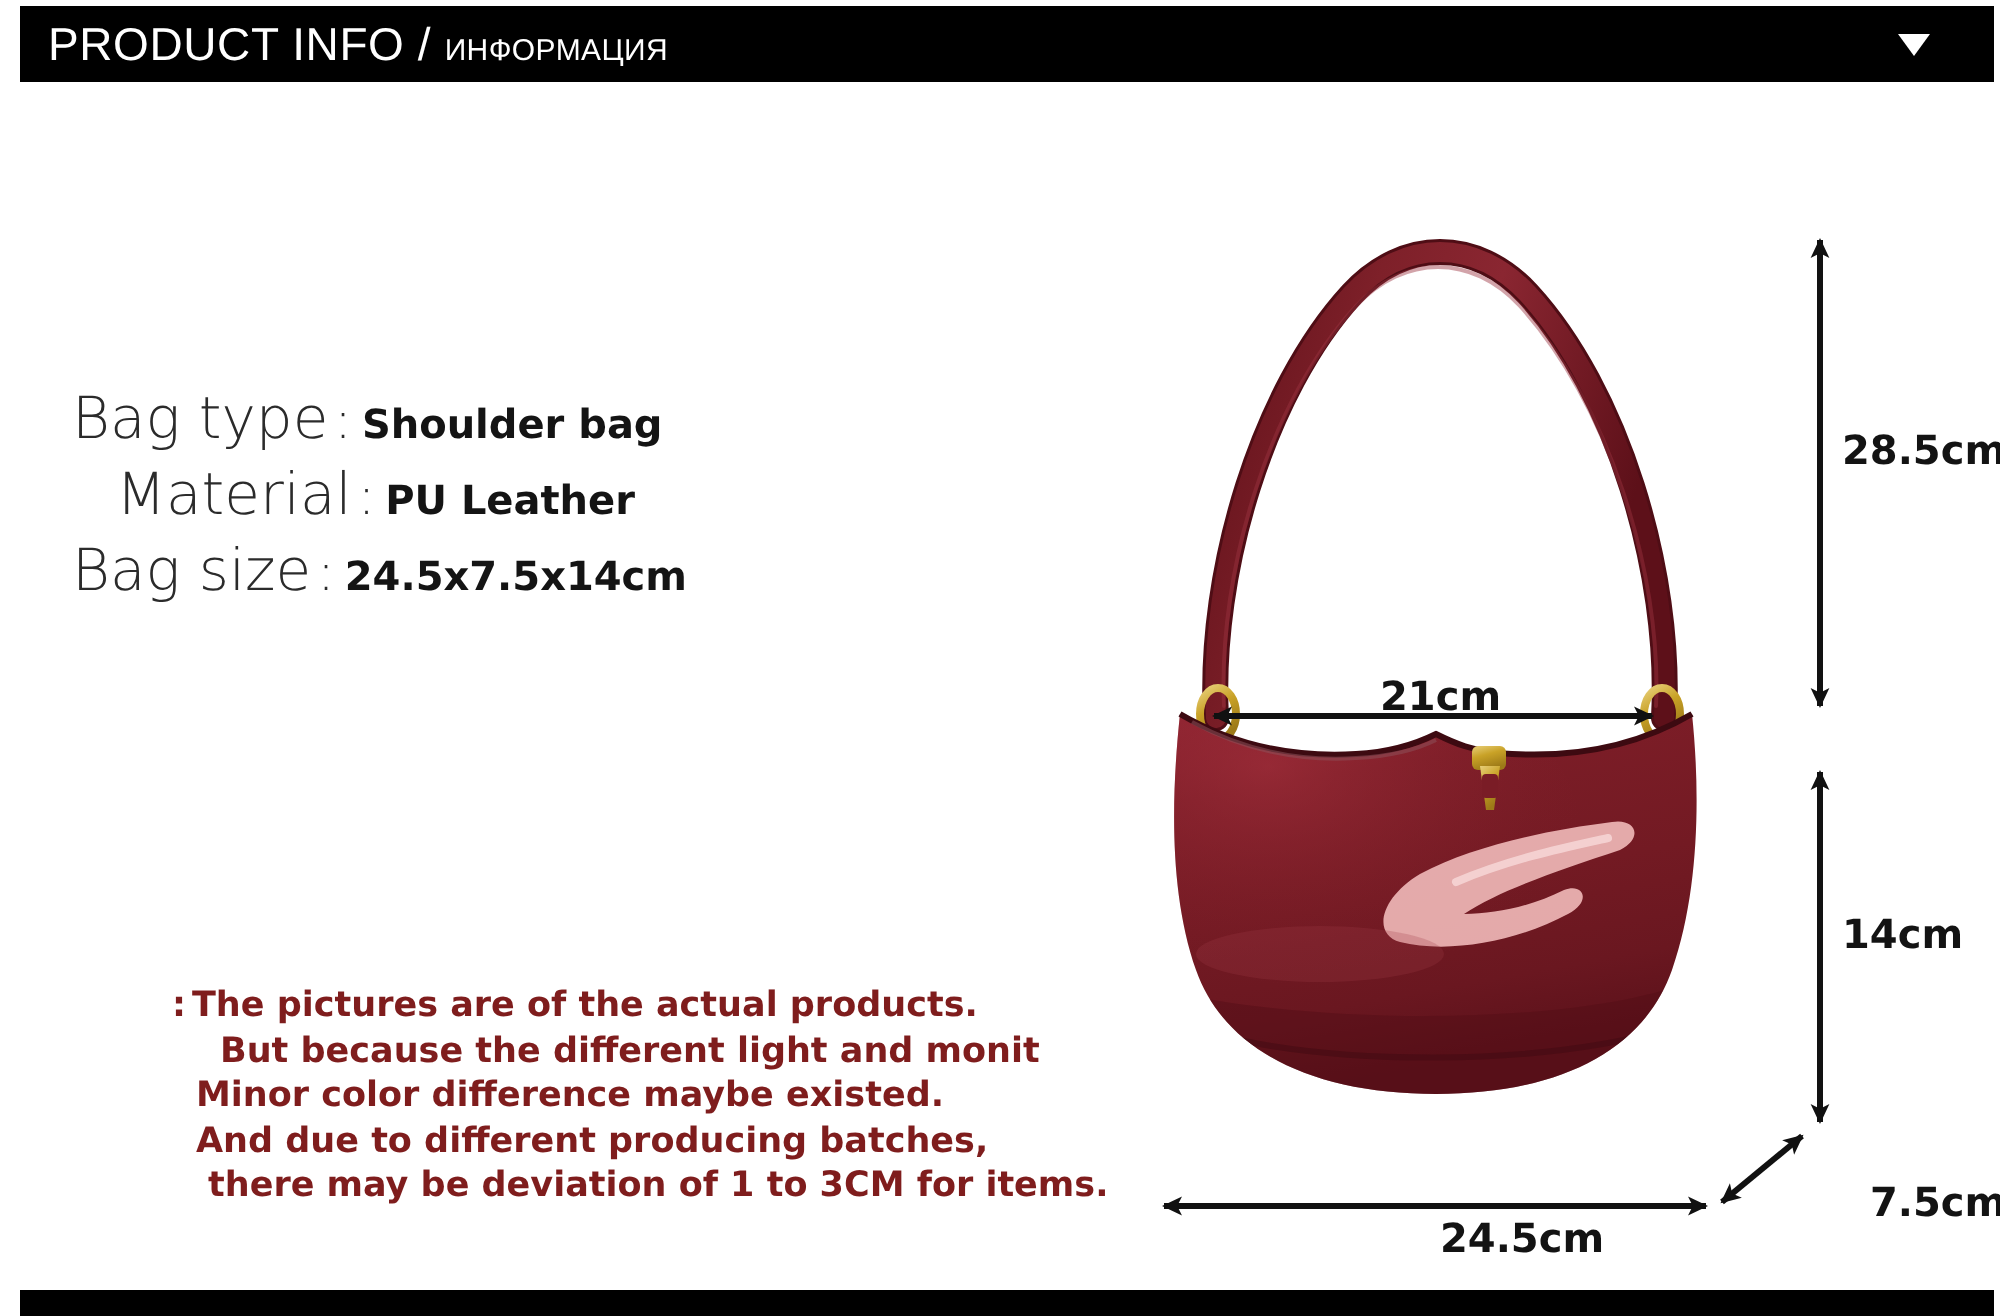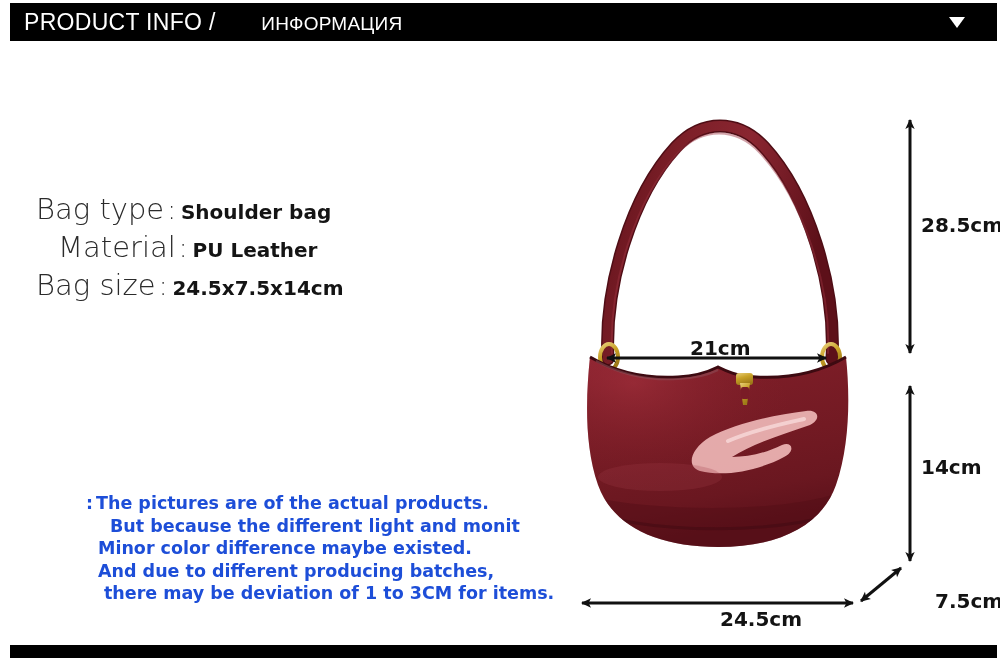--- a/index.html
+++ b/index.html
@@ -36,23 +36,22 @@
   }
   .header-title {
     color: #ffffff;
     font-family: "Liberation Sans", sans-serif;
     font-size: 23px;
     letter-spacing: 0.3px;
     white-space: nowrap;
     line-height: 1;
   }
   .header-title .ru {
-    font-size: 19px;
+    font-size: 15px;
     letter-spacing: 0.2px;
-    margin-left: 39px;
   }
   .header-caret {
     margin-left: auto;
     width: 0;
     height: 0;
     border-left: 8px solid transparent;
     border-right: 8px solid transparent;
     border-top: 11px solid #ffffff;
     margin-right: 16px;
   }
@@ -91,21 +90,21 @@
     color: #141414;
   }
   .spec-line.indent-1 { padding-left: 22px; text-align: center; }
   .spec-line.indent-0 { padding-left: 0; }
 
   
   .disclaimer {
     position: absolute;
     left: 86px;
     top: 492px;
-    color: #1d4ed8;
+    color: #7f1d1d;
     font-family: "DejaVu Sans", sans-serif;
     font-size: 17.5px;
     font-weight: bold;
     line-height: 22.5px;
     white-space: nowrap;
   }
   .disclaimer .dl {
     display: block;
   }
   .disclaimer .dl.i1 { padding-left: 0px; }

